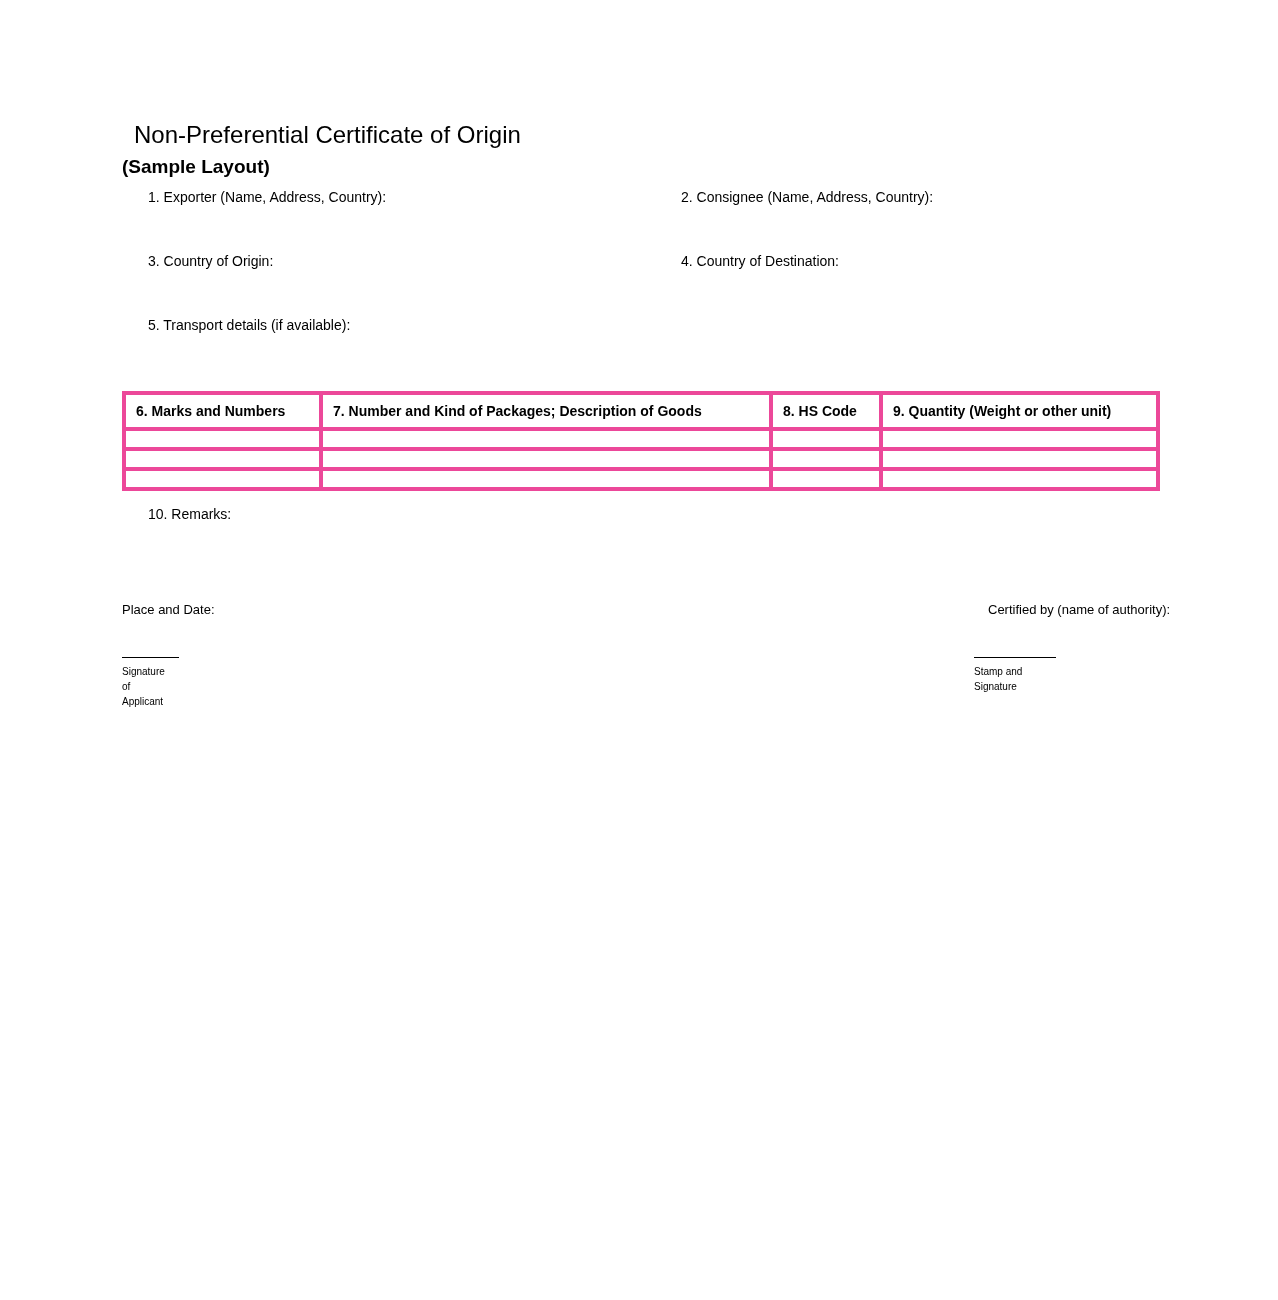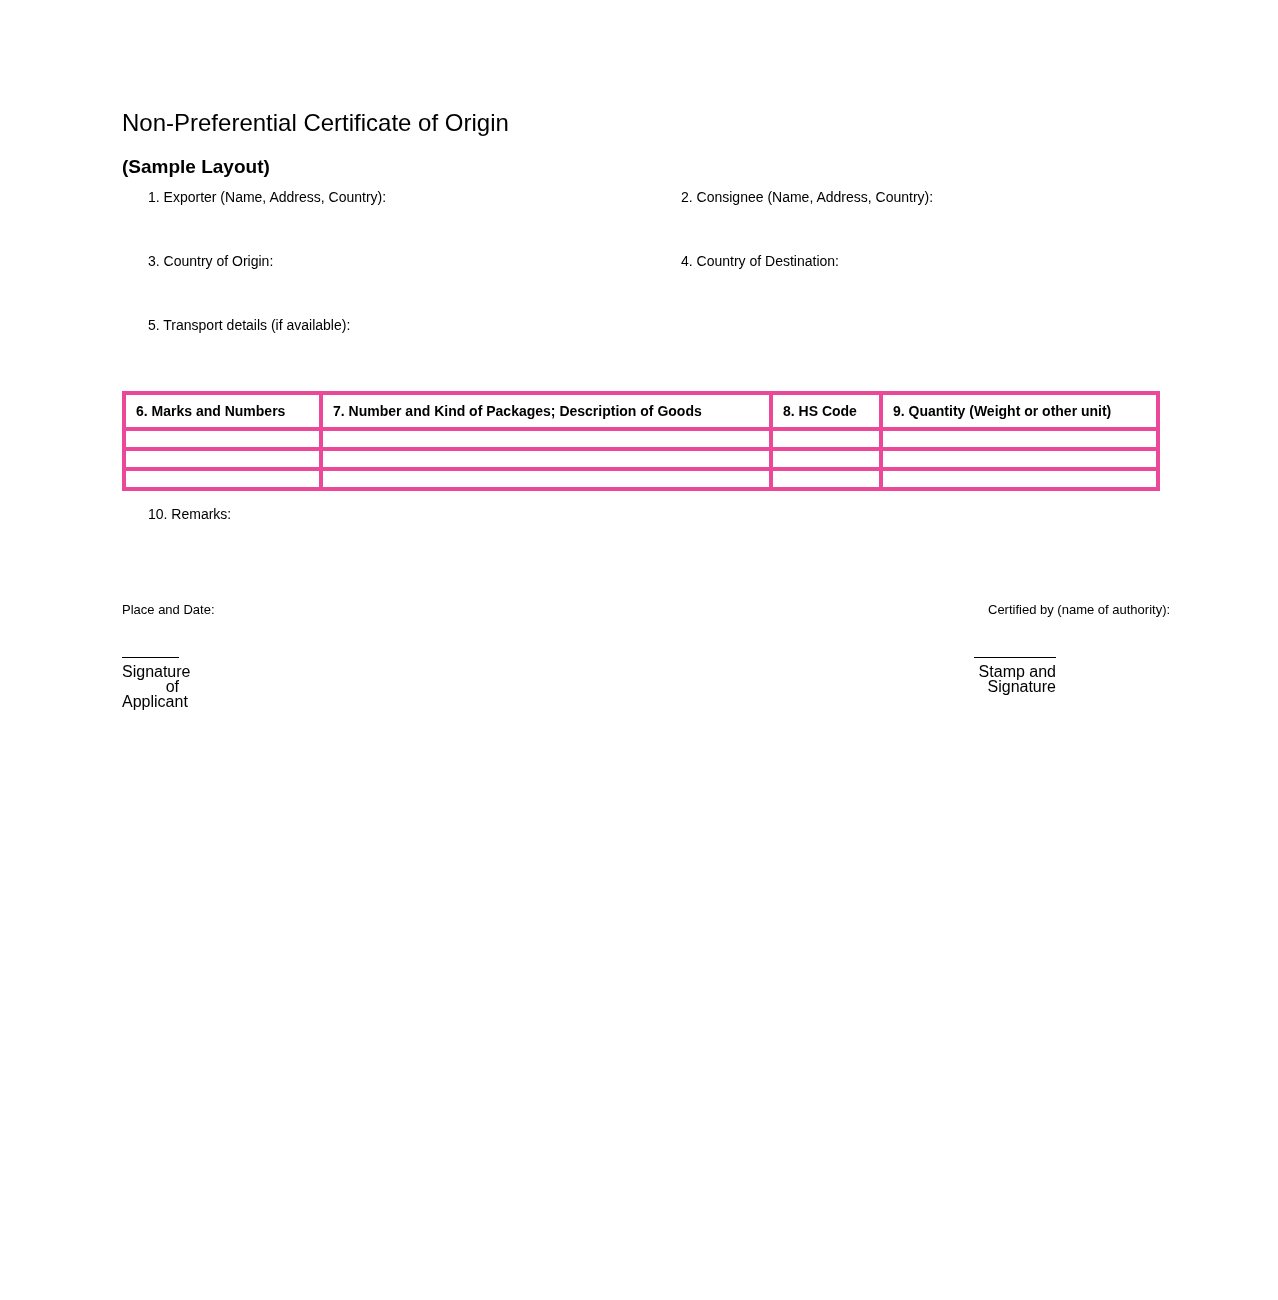--- a/index.html
+++ b/index.html
@@ -14,21 +14,21 @@
       font-family: "Liberation Sans", sans-serif;
       color: #000000;
       overflow: hidden;
     }
     .abs { position: absolute; white-space: nowrap; }
     .title {
       left: 122px; top: 109px;
       font-size: 24px;
       line-height: 28px;
       font-weight: normal;
-      margin: 0;
+      margin: 12px;
     }
     .subtitle {
       left: 122px; top: 156px;
       font-size: 19px;
       line-height: 22px;
       font-weight: bold;
       margin: 0;
     }
     .field-label {
       font-size: 14px;
@@ -55,23 +55,22 @@
       height: 32px;
       font-size: 14px;
       font-weight: bold;
       vertical-align: middle;
     }
     table.goods td {
       height: 16px;
       font-size: 13px;
     }
     .sig-block {
-      font-size: 16px;
+      font-size: 10px;
       line-height: 15px;
-      text-align: right;
     }
     .sig-line {
       border-top: 1px solid #000000;
       margin-bottom: 6px;
     }
   </style>
 </head>
 <body>
 
 <h1 class="abs title">Non-Preferential Certificate of Origin</h1>

